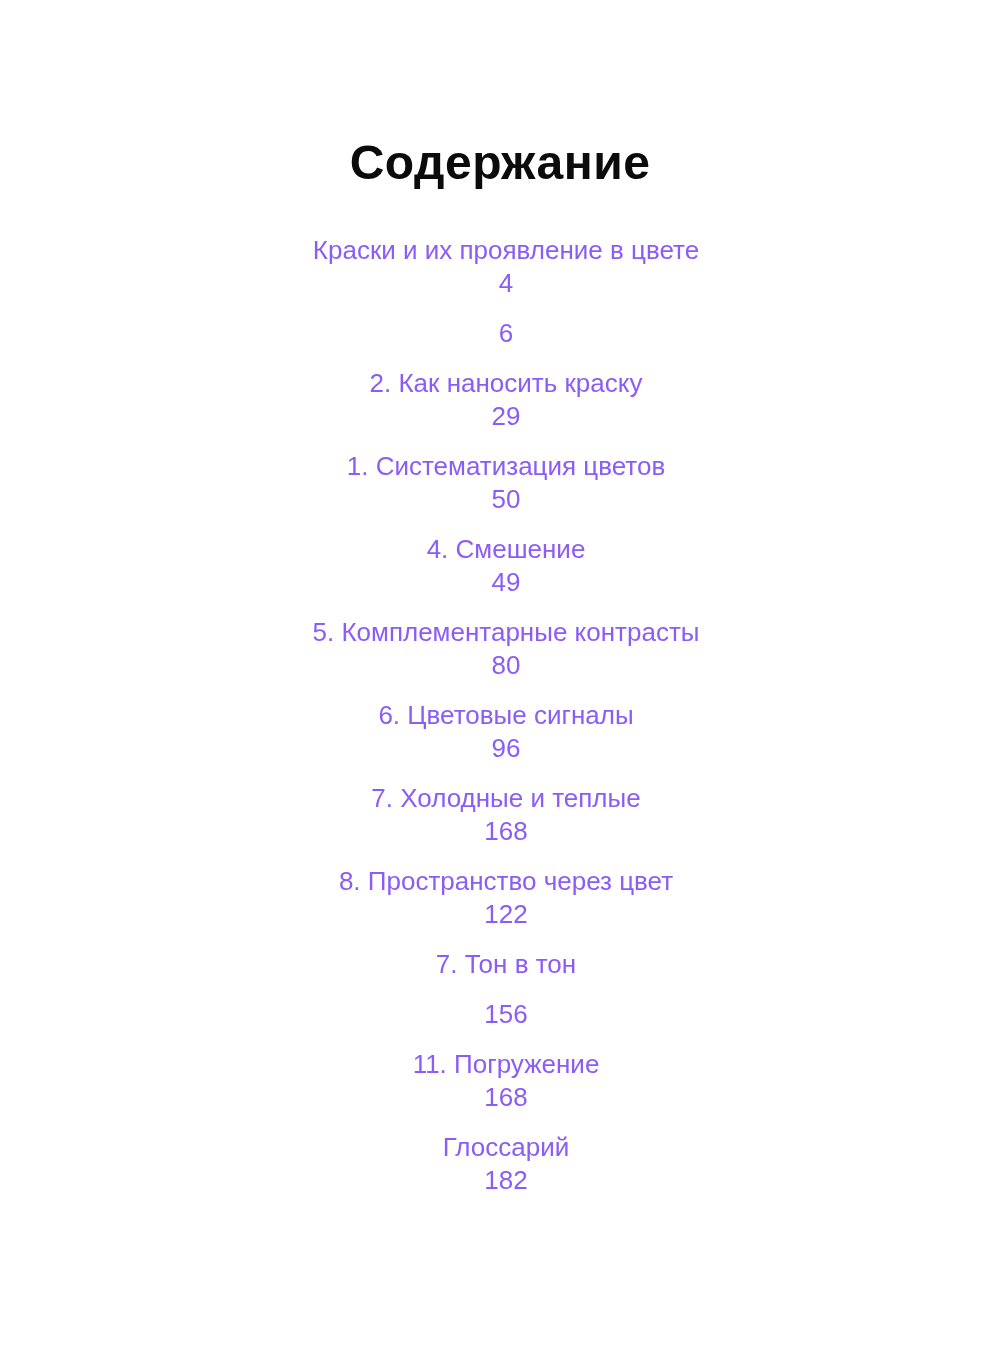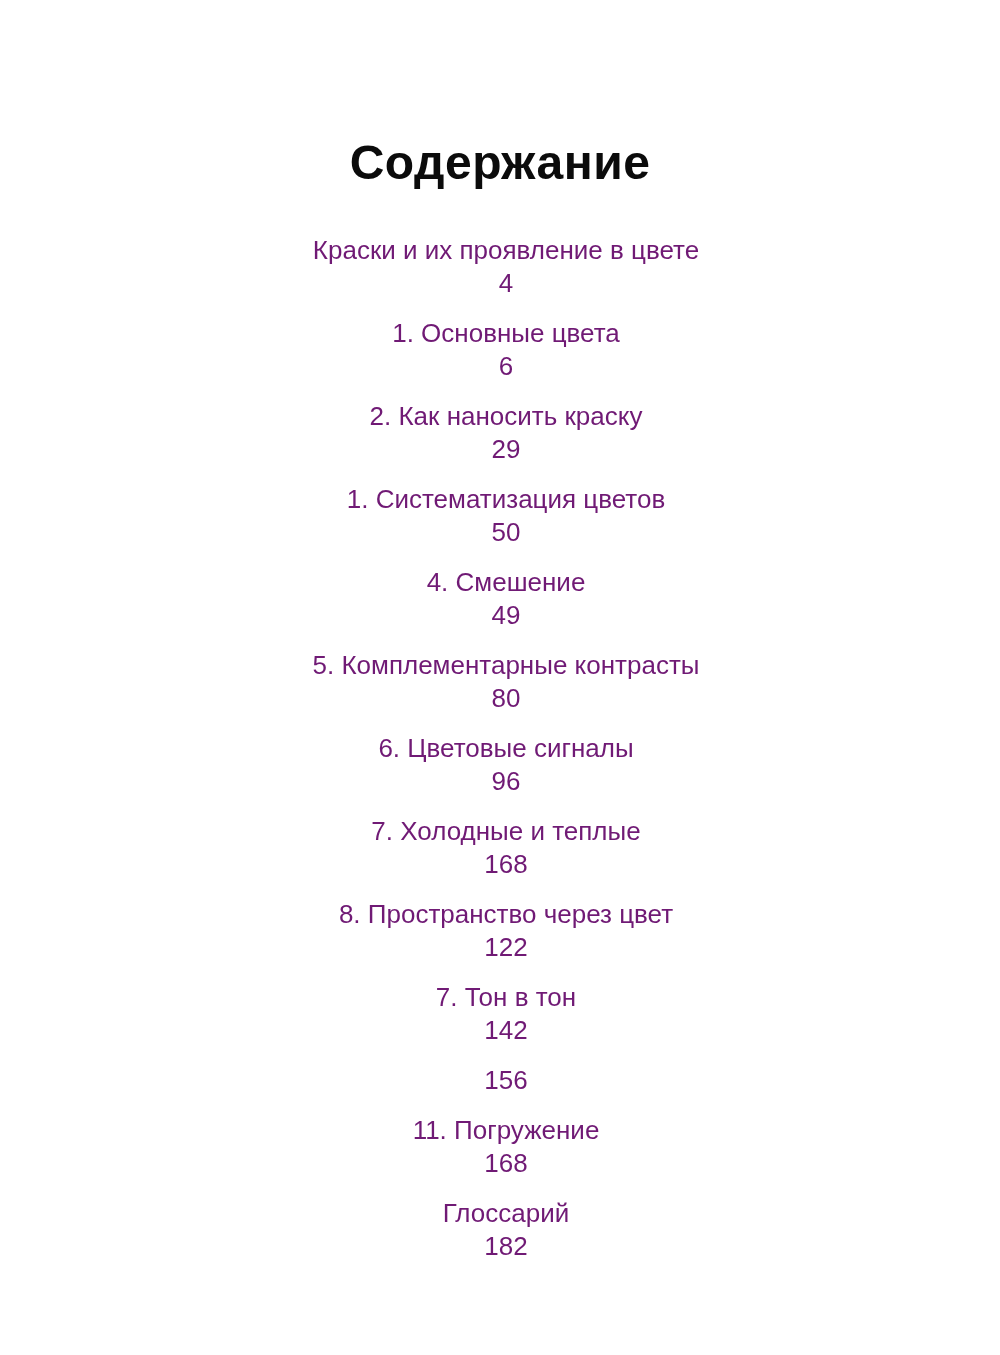--- a/index.html
+++ b/index.html
@@ -37,40 +37,39 @@
 
   .toc-entry {
     margin-bottom: 17px;
   }
 
   .toc-entry-label,
   .toc-entry-page {
     font-size: 26px;
     line-height: 33px;
     font-weight: 400;
-    color: #701a75;
+    color: #8b5cf6;
     padding-left: 12px;
   }
 </style>
 </head>
 <body>
 
 <div class="page">
 
   <h1 class="page-title">Содержание</h1>
 
   <div class="toc">
 
     <div class="toc-entry">
       <div class="toc-entry-label">Краски и их проявление в цвете</div>
       <div class="toc-entry-page">4</div>
     </div>
 
     <div class="toc-entry">
-      <div class="toc-entry-label">1. Основные цвета</div>
       <div class="toc-entry-page">6</div>
     </div>
 
     <div class="toc-entry">
       <div class="toc-entry-label">2. Как наносить краску</div>
       <div class="toc-entry-page">29</div>
     </div>
 
     <div class="toc-entry">
       <div class="toc-entry-label">1. Систематизация цветов</div>
@@ -97,21 +96,20 @@
       <div class="toc-entry-page">168</div>
     </div>
 
     <div class="toc-entry">
       <div class="toc-entry-label">8. Пространство через цвет</div>
       <div class="toc-entry-page">122</div>
     </div>
 
     <div class="toc-entry">
       <div class="toc-entry-label">7. Тон в тон</div>
-      <div class="toc-entry-page">142</div>
     </div>
 
     <div class="toc-entry">
       <div class="toc-entry-page">156</div>
     </div>
 
     <div class="toc-entry">
       <div class="toc-entry-label">11. Погружение</div>
       <div class="toc-entry-page">168</div>
     </div>

